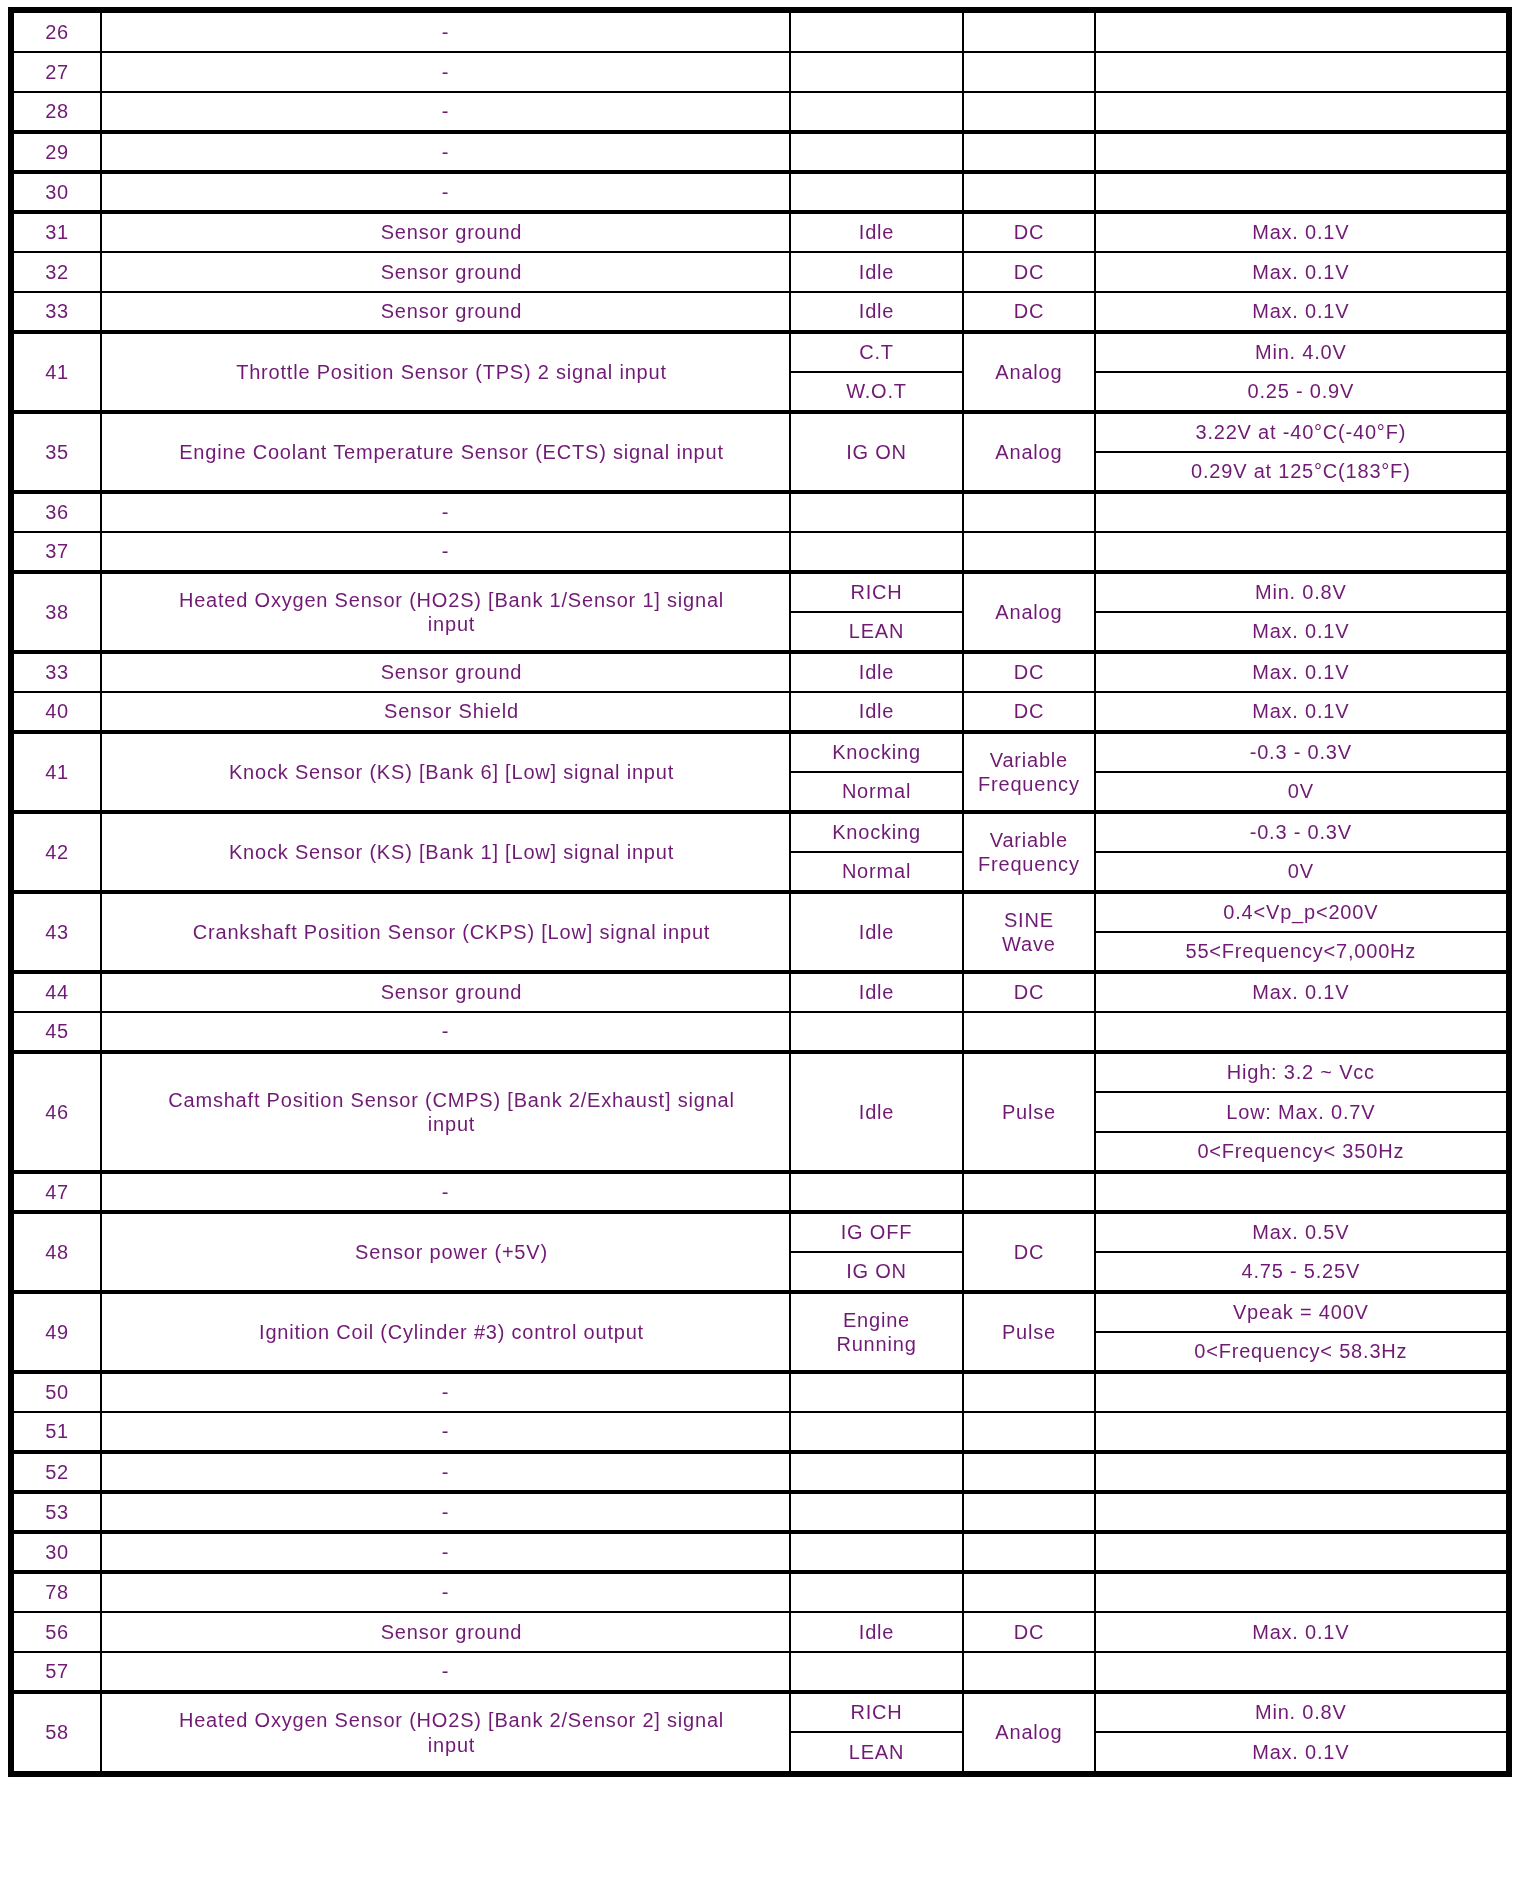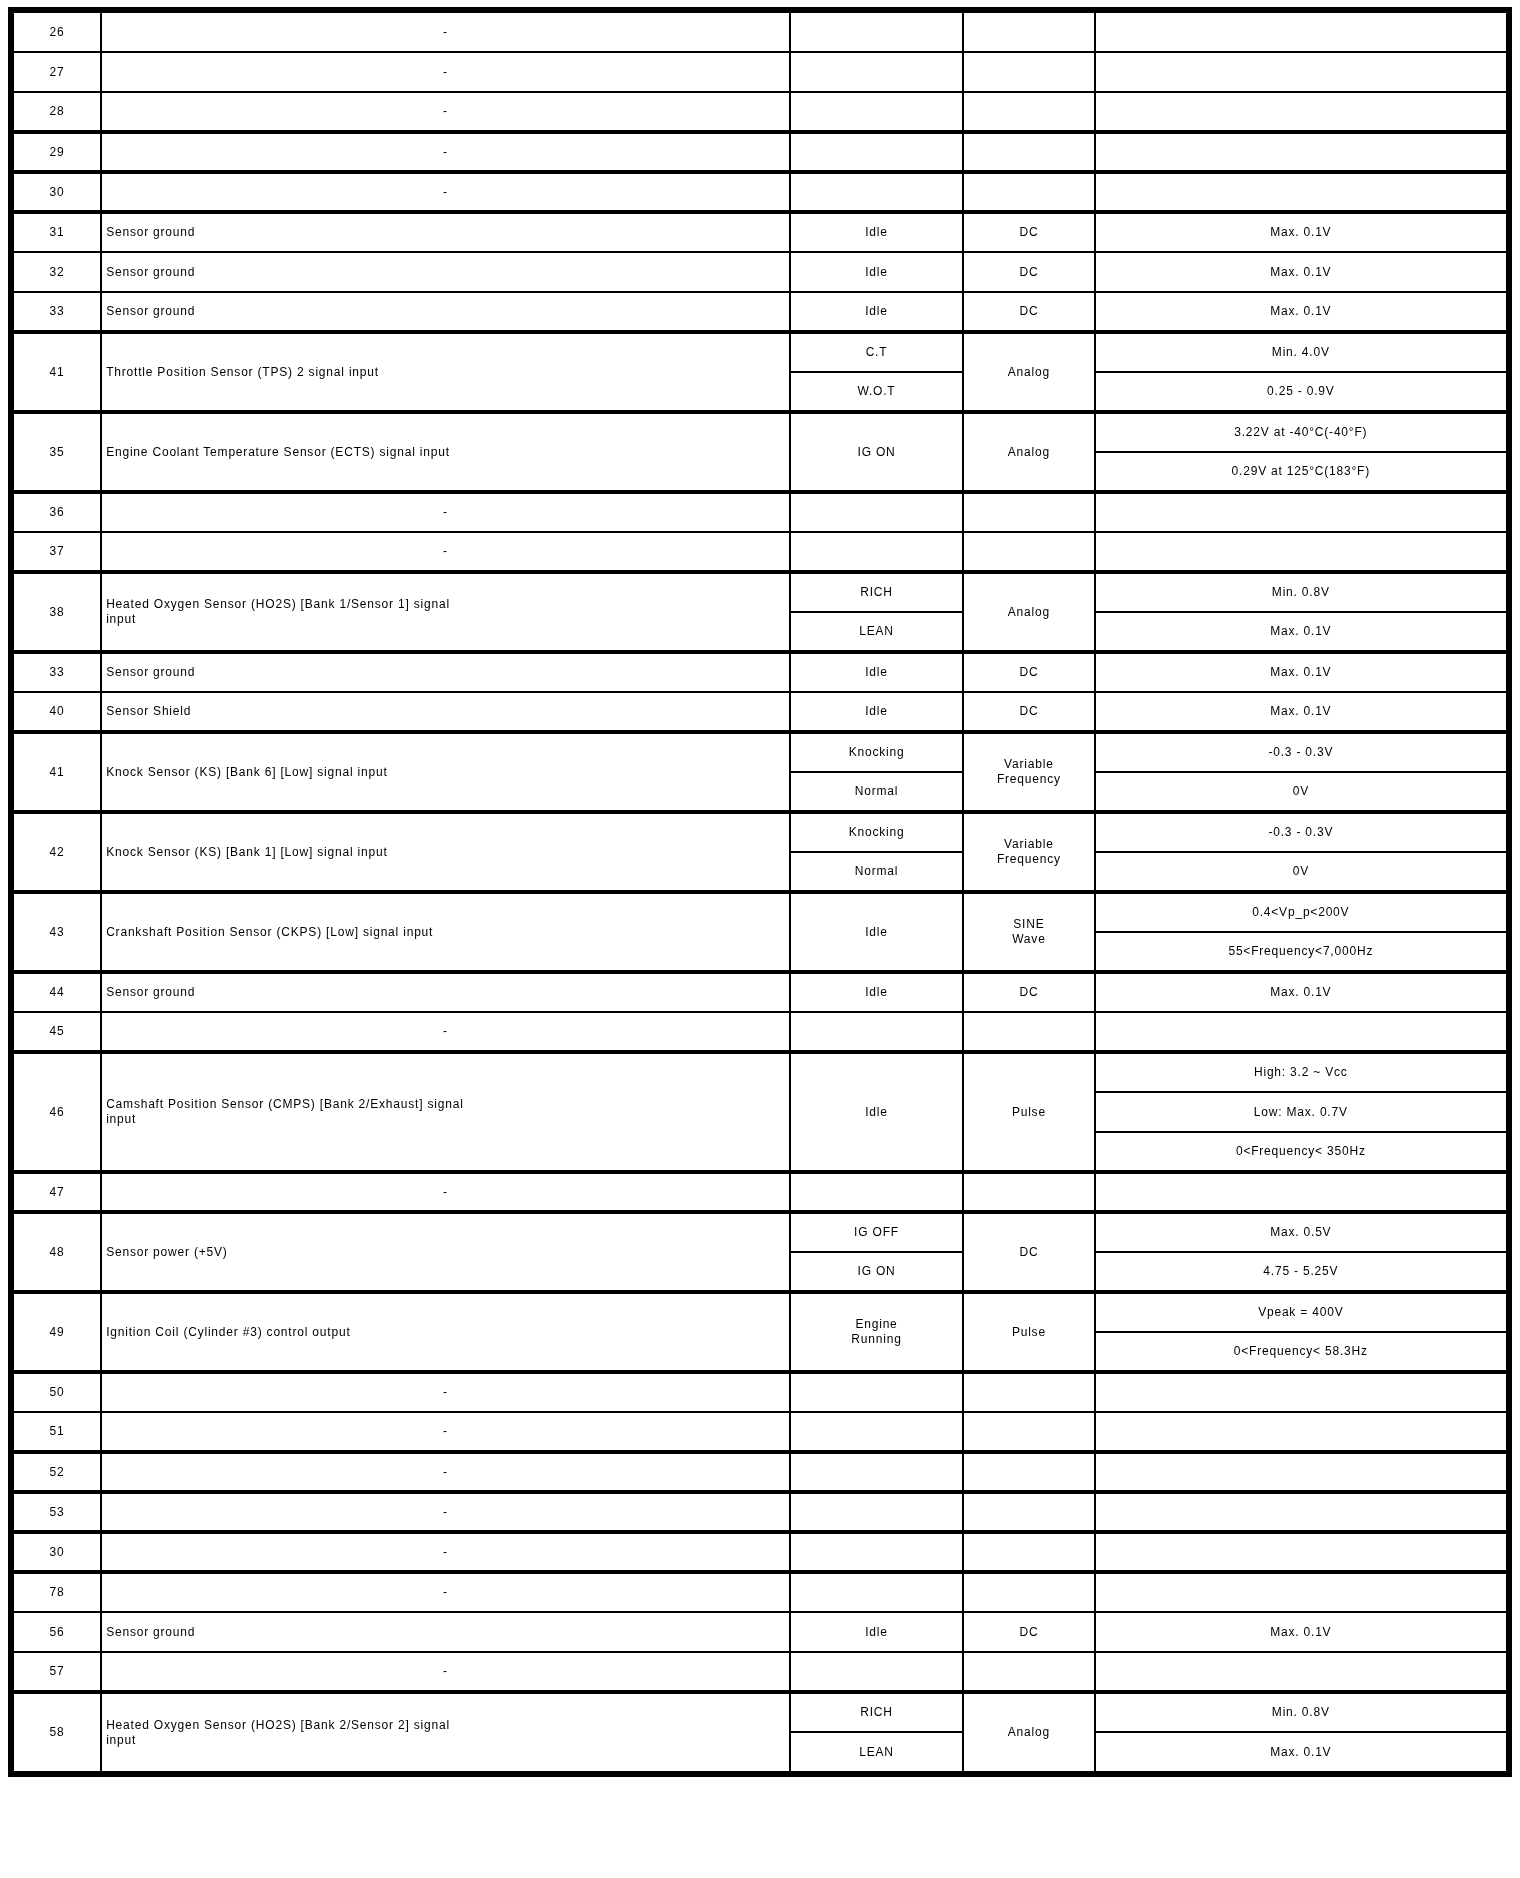--- a/index.html
+++ b/index.html
@@ -15,39 +15,39 @@
     background: #ffffff;
   }
   .table-frame {
     border: 4px solid #000000;
   }
   table.pin-table {
     width: 100%;
     border-collapse: collapse;
     table-layout: fixed;
     font-family: "Liberation Sans", sans-serif;
-    font-size: 12px;
+    font-size: 20px;
     letter-spacing: 0.8px;
-    color: #000000;
+    color: #701a75;
   }
   table.pin-table tr {
     height: 40px;
   }
   table.pin-table td {
     border: 2px solid #000000;
     text-align: center;
     vertical-align: middle;
     white-space: pre-line;
     padding: 0 4px;
     line-height: 1.22;
     overflow: hidden;
   }
   table.pin-table td.left {
-    text-align: left;
-    padding-left: 4px;
+    text-align: center;
+    padding-left: 16px;
   }
   table.pin-table tr.thick-top > td {
     border-top: 4px solid #000000;
   }
   col.c-pin   { width: 5.9%;  }
   col.c-desc  { width: 46.1%; }
   col.c-cond  { width: 11.6%; }
   col.c-type  { width: 8.8%;  }
   col.c-level { width: 27.6%; }
 </style>

